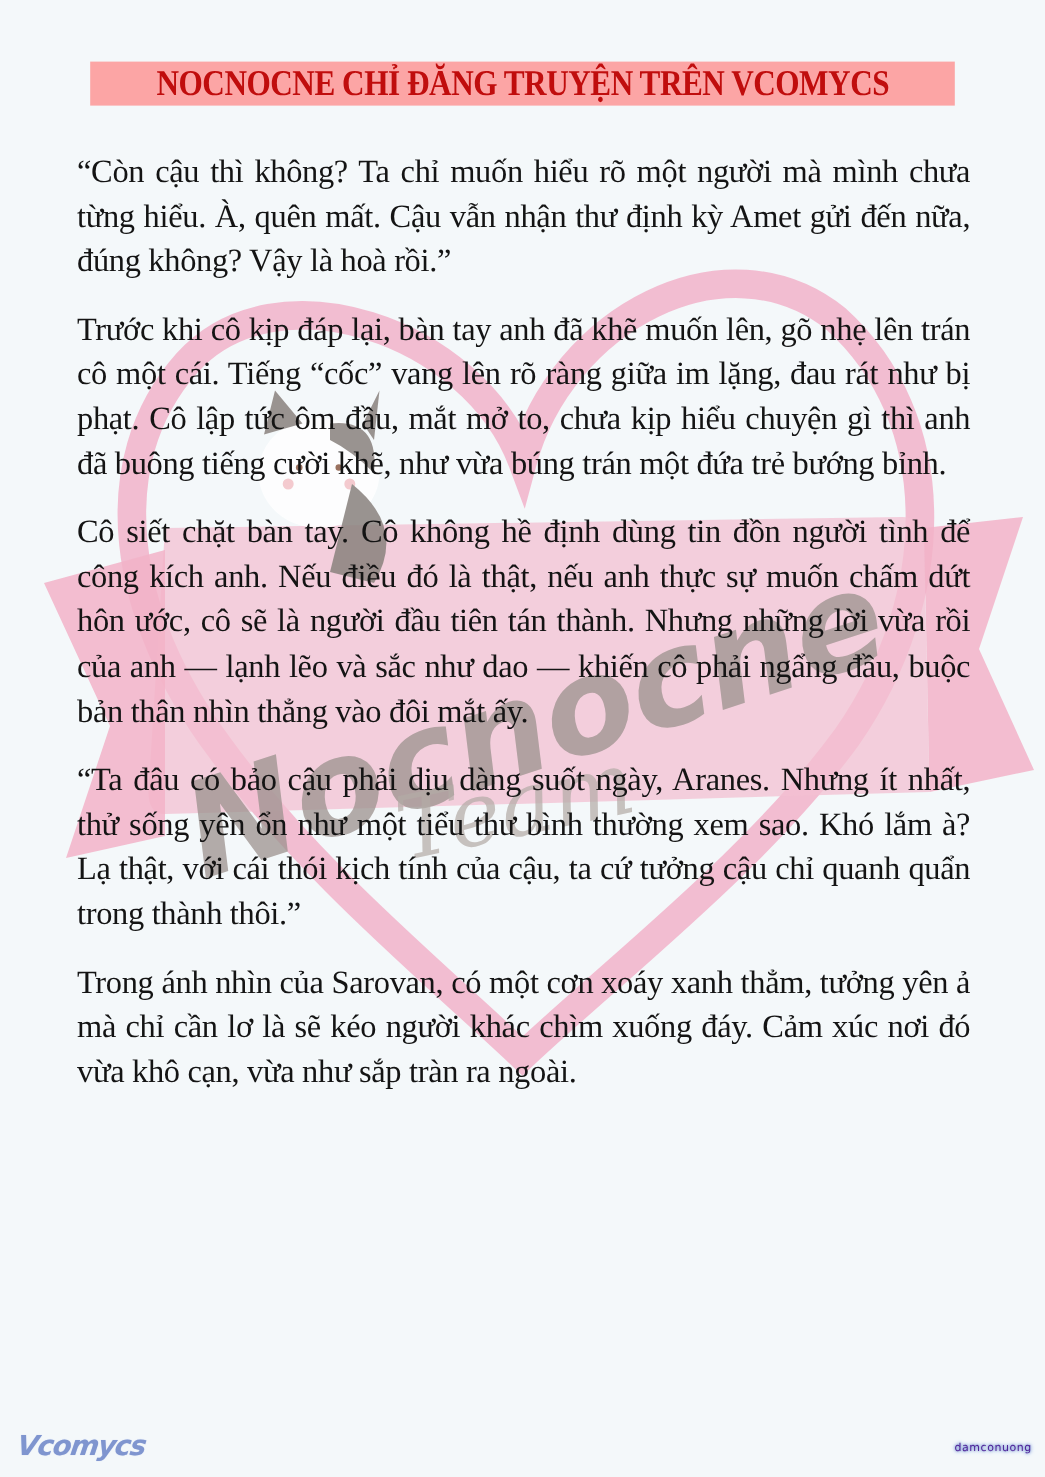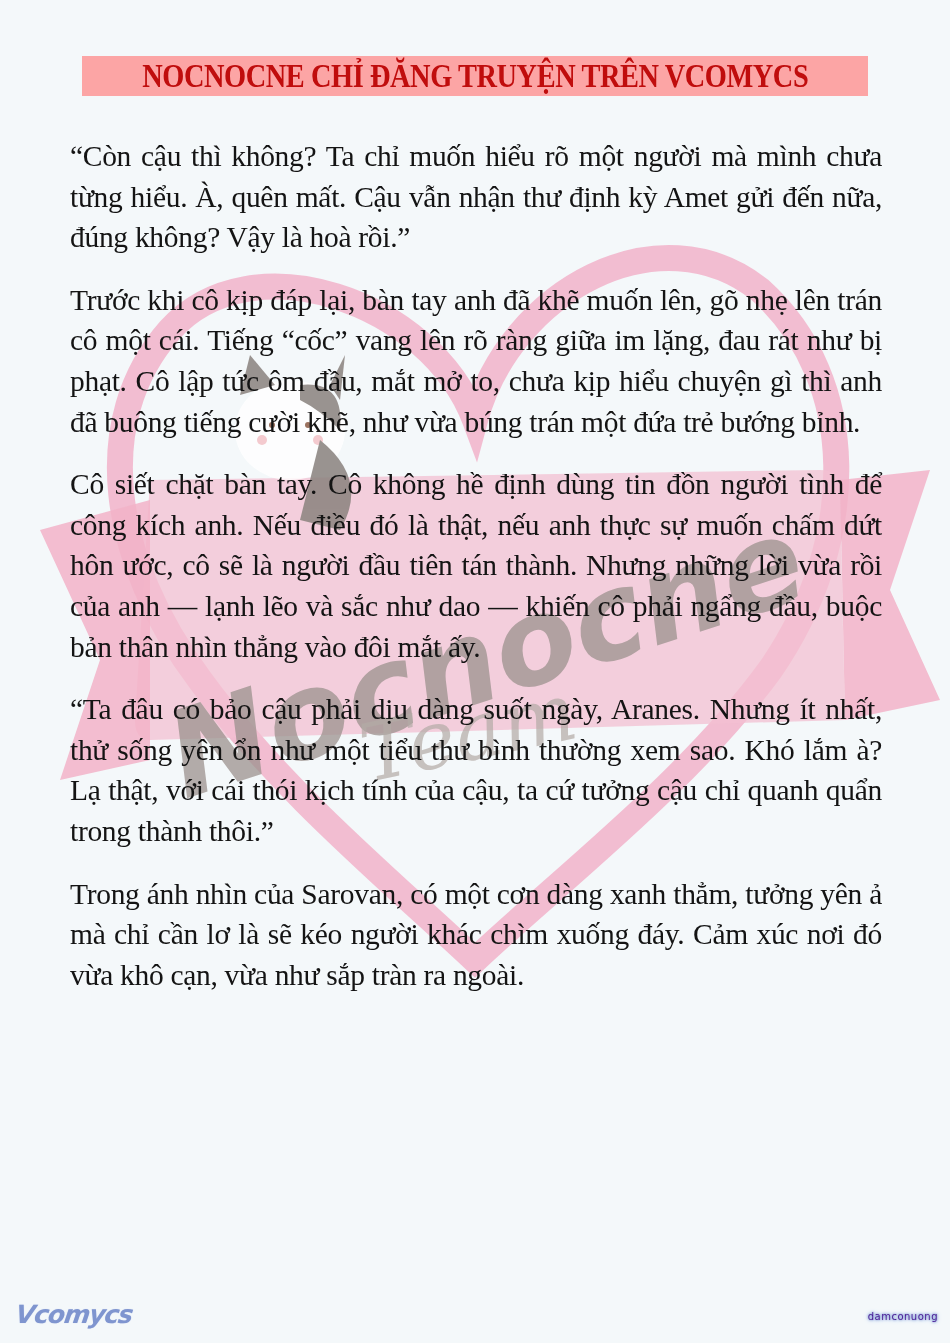--- a/index.html
+++ b/index.html
@@ -118,17 +118,17 @@
 
 <div class="title-banner">
   <span class="title-text">NOCNOCNE CHỈ ĐĂNG TRUYỆN TRÊN VCOMYCS</span>
 </div>
 
 <div class="content">
   <p class="para">“Còn cậu thì không? Ta chỉ muốn hiểu rõ một người mà mình chưa từng hiểu. À, quên mất. Cậu vẫn nhận thư định kỳ Amet gửi đến nữa, đúng không? Vậy là hoà rồi.”</p>
   <p class="para">Trước khi cô kịp đáp lại, bàn tay anh đã khẽ muốn lên, gõ nhẹ lên trán cô một cái. Tiếng “cốc” vang lên rõ ràng giữa im lặng, đau rát như bị phạt. Cô lập tức ôm đầu, mắt mở to, chưa kịp hiểu chuyện gì thì anh đã buông tiếng cười khẽ, như vừa búng trán một đứa trẻ bướng bỉnh.</p>
   <p class="para">Cô siết chặt bàn tay. Cô không hề định dùng tin đồn người tình để công kích anh. Nếu điều đó là thật, nếu anh thực sự muốn chấm dứt hôn ước, cô sẽ là người đầu tiên tán thành. Nhưng những lời vừa rồi của anh — lạnh lẽo và sắc như dao — khiến cô phải ngẩng đầu, buộc bản thân nhìn thẳng vào đôi mắt ấy.</p>
   <p class="para">“Ta đâu có bảo cậu phải dịu dàng suốt ngày, Aranes. Nhưng ít nhất, thử sống yên ổn như một tiểu thư bình thường xem sao. Khó lắm à? Lạ thật, với cái thói kịch tính của cậu, ta cứ tưởng cậu chỉ quanh quẩn trong thành thôi.”</p>
-  <p class="para">Trong ánh nhìn của Sarovan, có một cơn dàng xanh thẳm, tưởng yên ả mà chỉ cần lơ là sẽ kéo người khác chìm xuống đáy. Cảm xúc nơi đó vừa khô cạn, vừa như sắp tràn ra ngoài.</p>
+  <p class="para">Trong ánh nhìn của Sarovan, có một cơn xoáy xanh thẳm, tưởng yên ả mà chỉ cần lơ là sẽ kéo người khác chìm xuống đáy. Cảm xúc nơi đó vừa khô cạn, vừa như sắp tràn ra ngoài.</p>
 </div>
 
 <div class="footer-logo">Vcomycs</div>
 <div class="footer-site">damconuong</div>
 
 </body></html>

